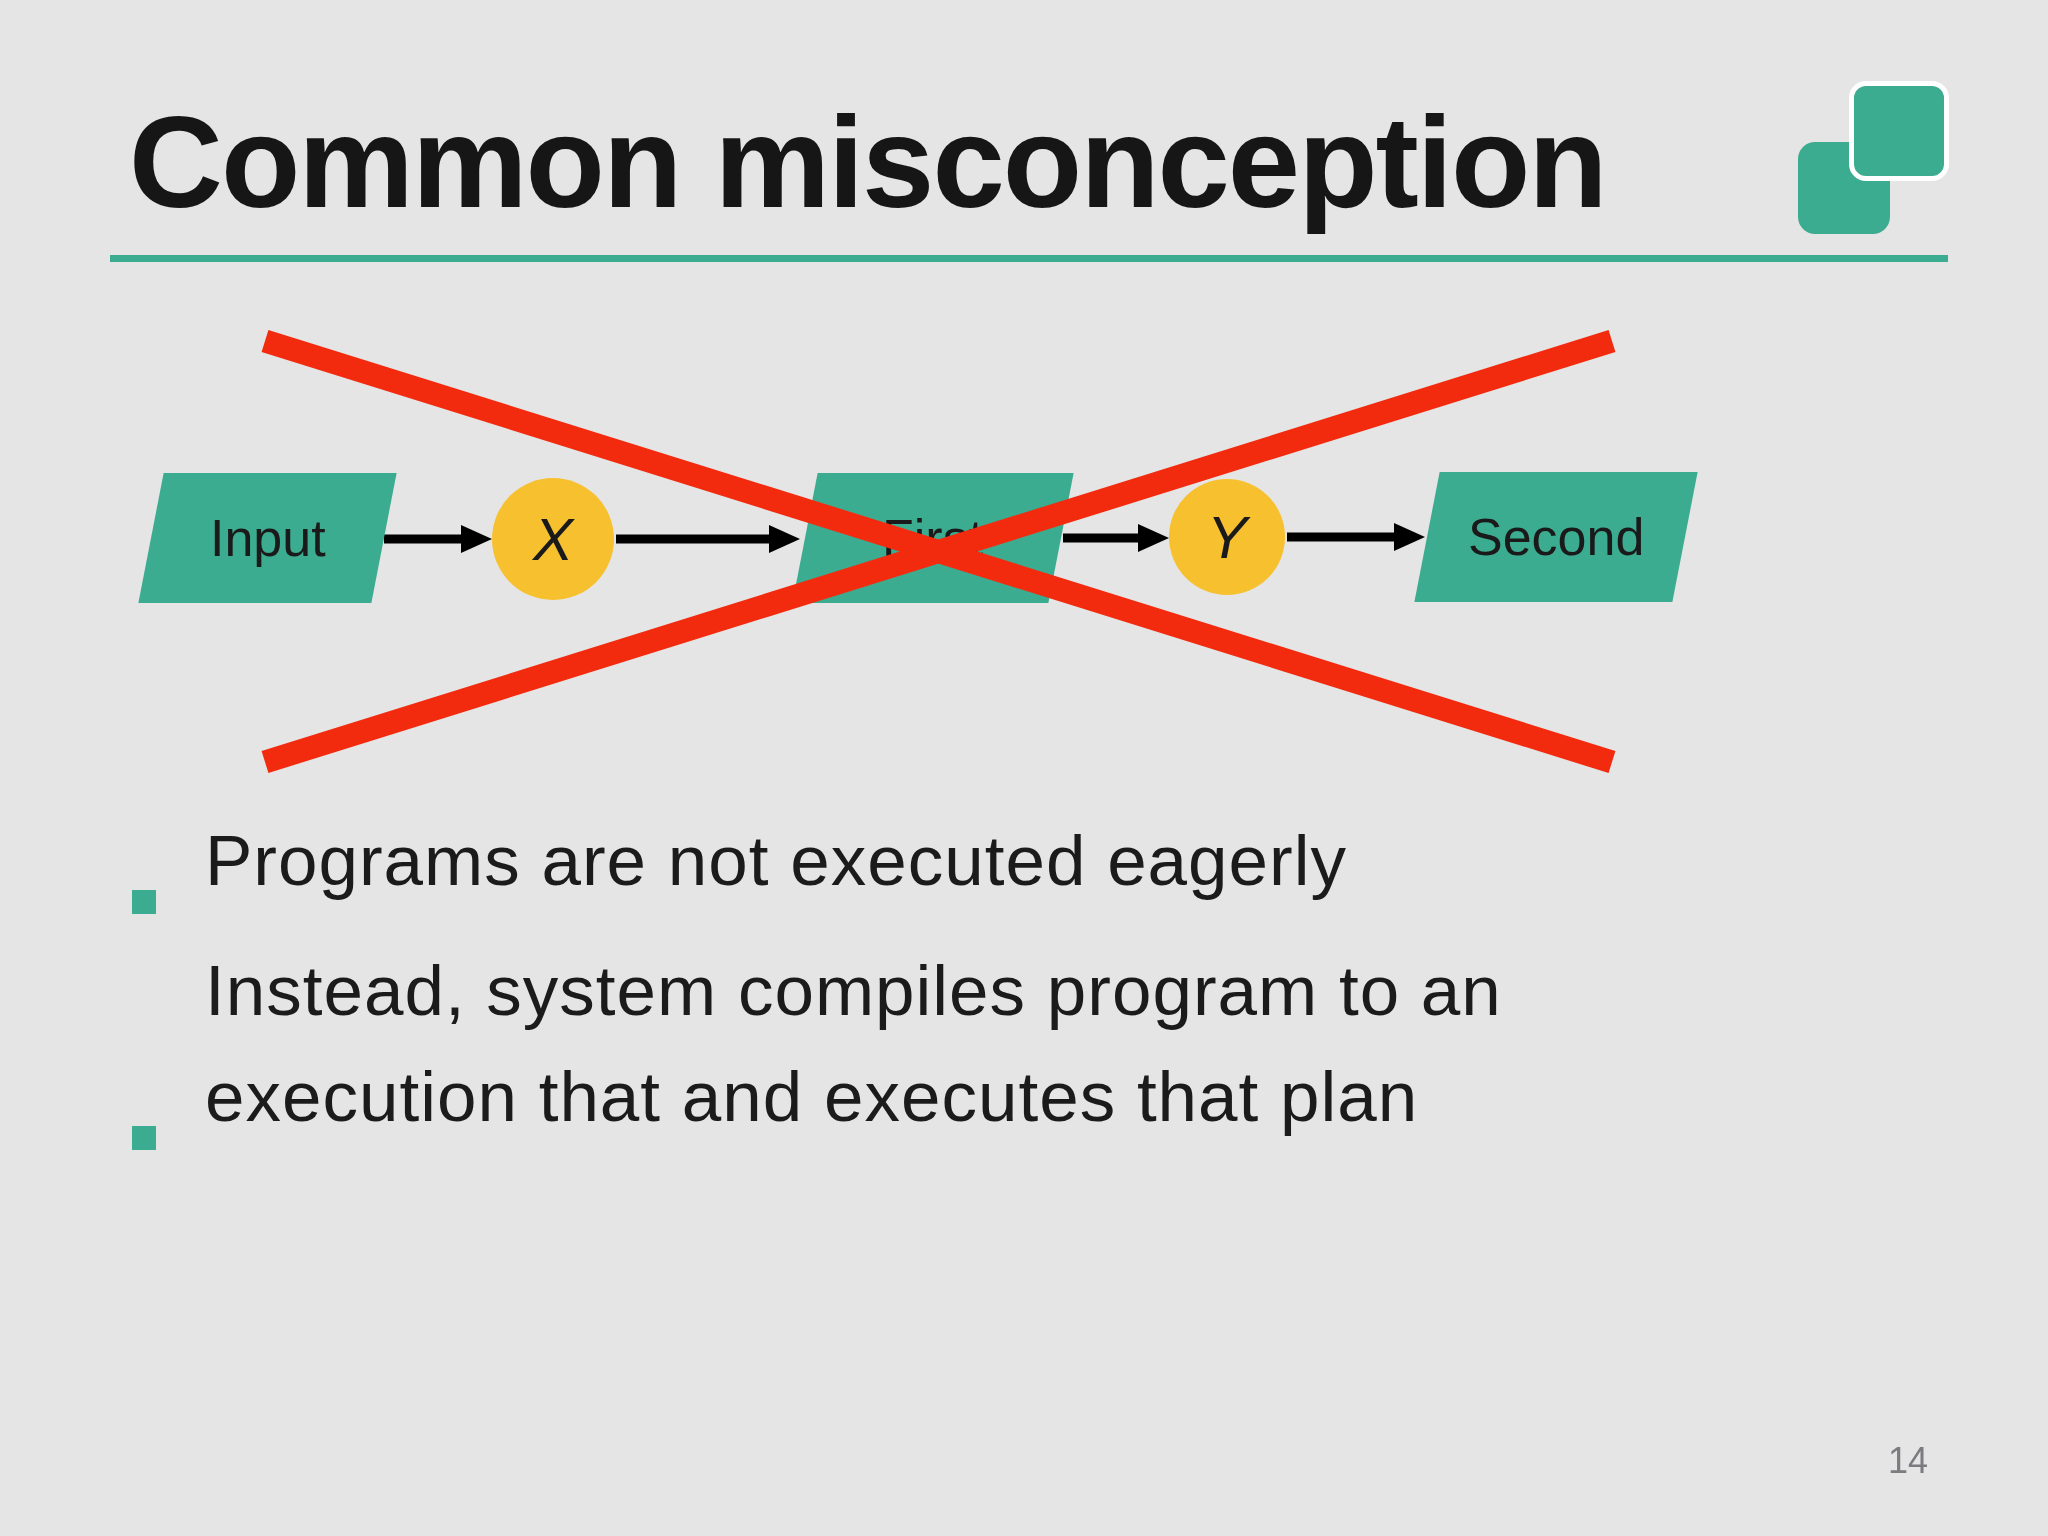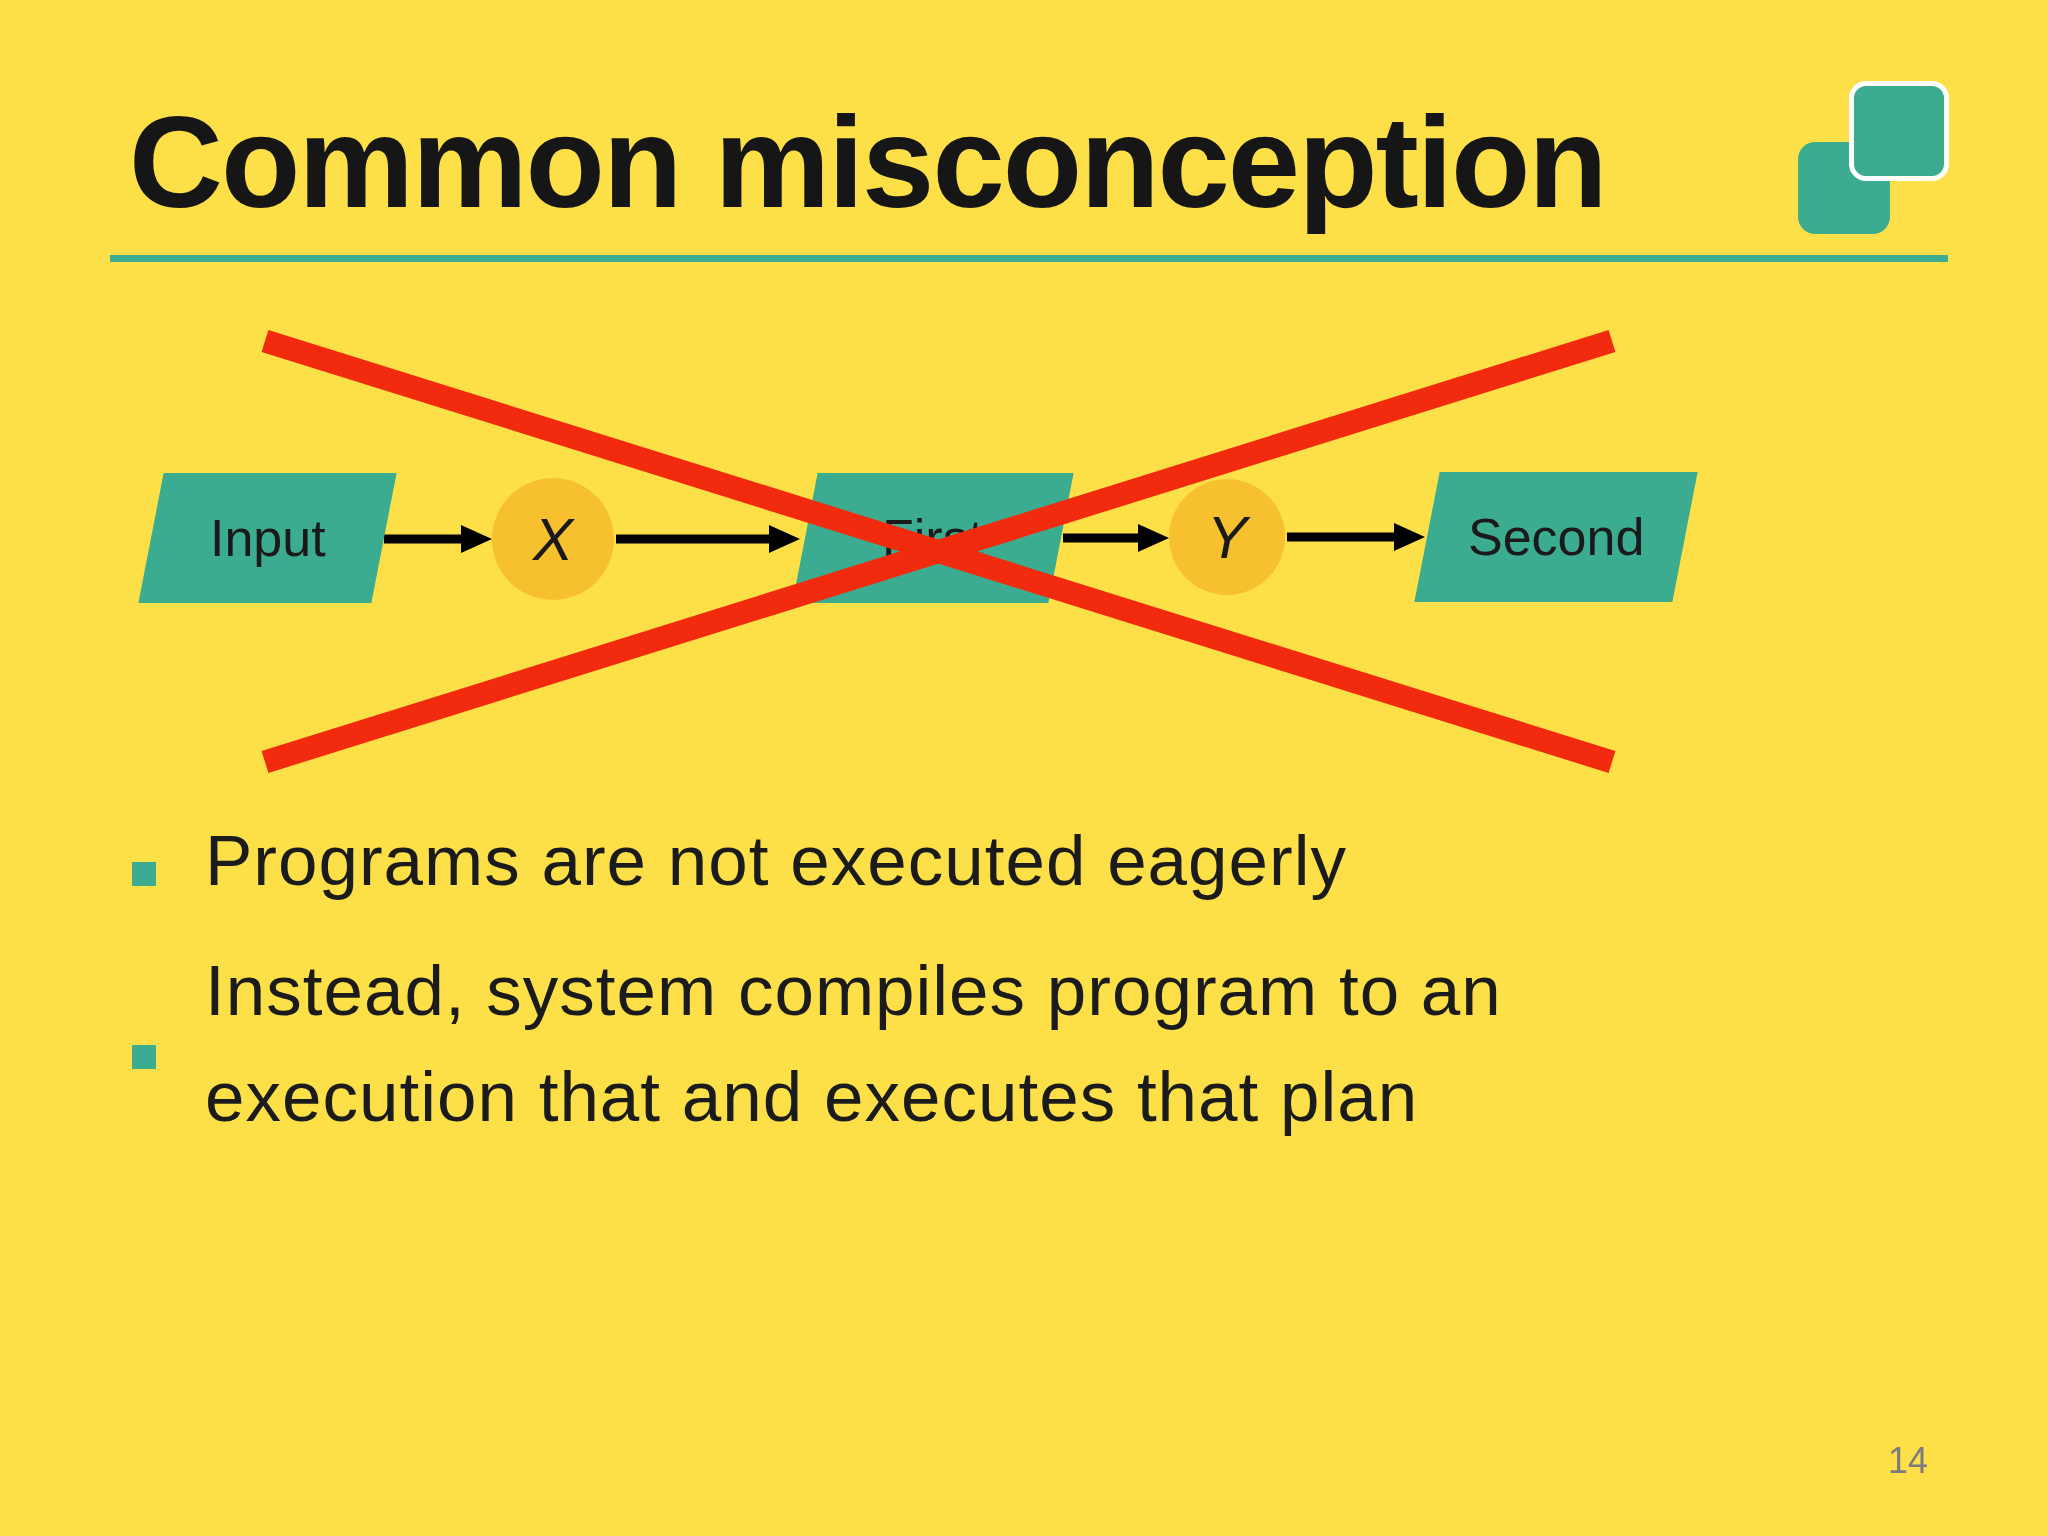--- a/index.html
+++ b/index.html
@@ -4,21 +4,21 @@
 <style>
   html, body {
     margin: 0; padding: 0;
     background: #ffffff;
     font-family: "Liberation Sans", sans-serif;
   }
   .slide {
     position: relative;
     width: 2048px;
     height: 1536px;
-    background: #fde047;
+    background: #e5e5e5;
     overflow: hidden;
   }
   .title {
     position: absolute;
     left: 129px;
     top: 97px;
     margin: 0;
     font-size: 130px;
     line-height: 130px;
     font-weight: 700;
@@ -100,21 +100,21 @@
   .bullets {
     position: absolute;
     left: 132px;
     top: 808px;
     width: 1800px;
     margin: 0; padding: 0;
     list-style: none;
   }
   .bullet-item {
     display: flex;
-    align-items: center;
+    align-items: flex-end;
   }
   .bullet-item + .bullet-item { margin-top: 24px; }
   .bullet-marker {
     flex: 0 0 auto;
     width: 24px; height: 24px;
     margin-top: 25px;
     background: #3cac91;
   }
   .bullet-text {
     margin-left: 49px;

